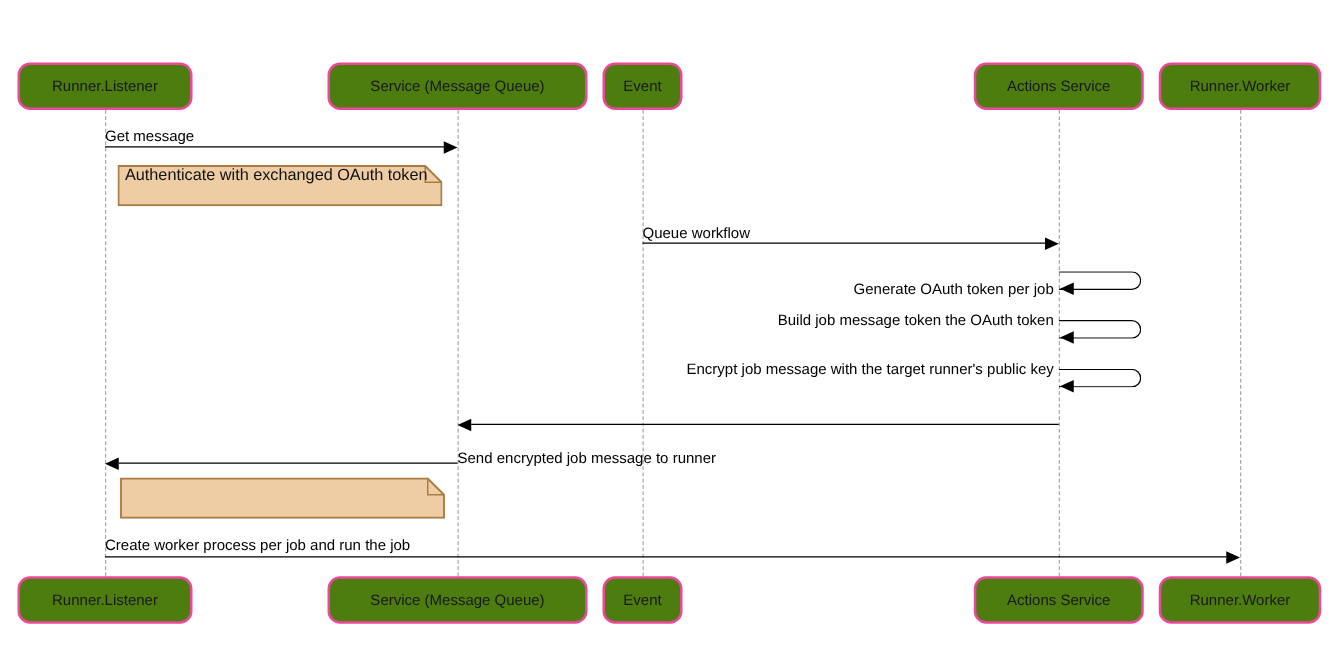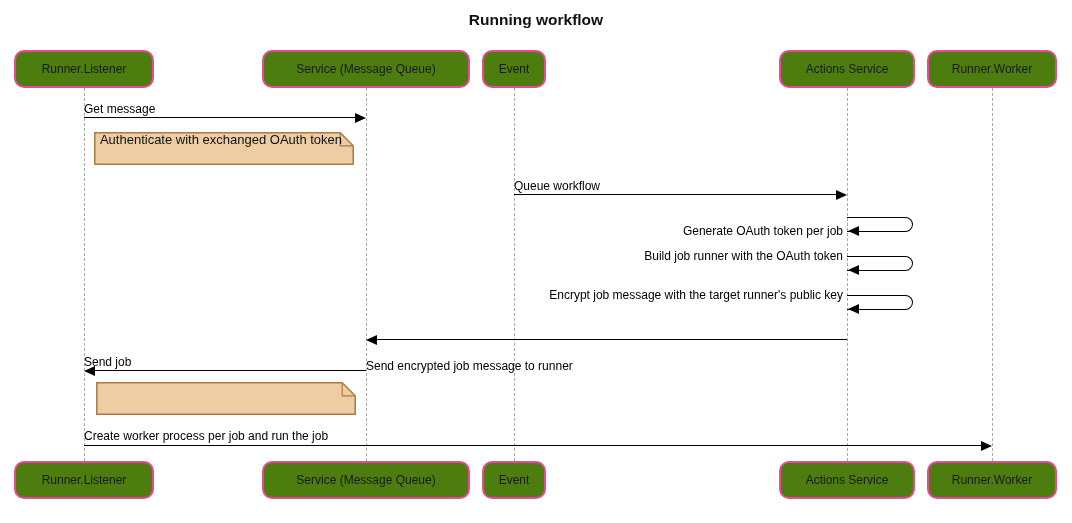--- a/index.html
+++ b/index.html
@@ -52,21 +52,20 @@
   .note .note-text {
     position:relative; font-size:13px; color:#111; white-space:nowrap;
     padding-right:6px;
   }
 </style>
 </head>
 <body>
 
 <div id="diagram">
 
-  <div class="title">Running workflow</div>
 
   <div class="lifeline" style="left:84px;"></div>
   <div class="lifeline" style="left:366px;"></div>
   <div class="lifeline" style="left:514px;"></div>
   <div class="lifeline" style="left:847px;"></div>
   <div class="lifeline" style="left:992px;"></div>
 
   <div class="actor" style="left:14px;  top:50px; width:140px;">
       <span>Runner.Listener</span>
     </div>
@@ -96,33 +95,32 @@
   </div>
 
   <div class="msg-label" style="left:514px; top:179px; width:333px;">Queue workflow</div>
   <div class="msg-line" style="left:514px; top:194px; width:322px;"></div>
   <div class="arrow-right" style="left:836px; top:190px;"></div>
 
   <div class="msg-label right-align" style="left:143px; top:224px; width:700px;">Generate OAuth token per job</div>
   <div class="self-loop" style="left:847px; top:217px;"></div>
   <div class="arrow-left" style="left:848px; top:226px;"></div>
 
-  <div class="msg-label right-align" style="left:143px; top:249px; width:700px;">Build job runner with the OAuth token</div>
+  <div class="msg-label right-align" style="left:143px; top:249px; width:700px;">Build job message token the OAuth token</div>
   <div class="self-loop" style="left:847px; top:256px;"></div>
   <div class="arrow-left" style="left:848px; top:265px;"></div>
 
   <div class="msg-label right-align" style="left:143px; top:288px; width:700px;">Encrypt job message with the target runner's public key</div>
   <div class="self-loop" style="left:847px; top:295px;"></div>
   <div class="arrow-left" style="left:848px; top:304px;"></div>
 
   <div class="msg-label" style="left:366px; top:324px; width:481px;margin-top:35px;">Send encrypted job message to runner</div>
   <div class="msg-line" style="left:377px; top:339px; width:470px;"></div>
   <div class="arrow-left" style="left:366px; top:335px;"></div>
 
-  <div class="msg-label" style="left:84px; top:355px; width:282px;">Send job</div>
   <div class="msg-line" style="left:95px; top:370px; width:271px;"></div>
   <div class="arrow-left" style="left:84px; top:366px;"></div>
 
   <div class="note" style="left:96px; top:382px;">
     <svg viewBox="0 0 260 33">
       <path d="M0.8,0.8 L246.2,0.8 L259.2,13.8 L259.2,32.2 L0.8,32.2 Z" fill="#eecda5" stroke="#aa7b44" stroke-width="1.5"></path>
       <path d="M246.2,0.8 L246.2,13.8 L259.2,13.8" fill="none" stroke="#aa7b44" stroke-width="1.2"></path>
     </svg>
   </div>
 

